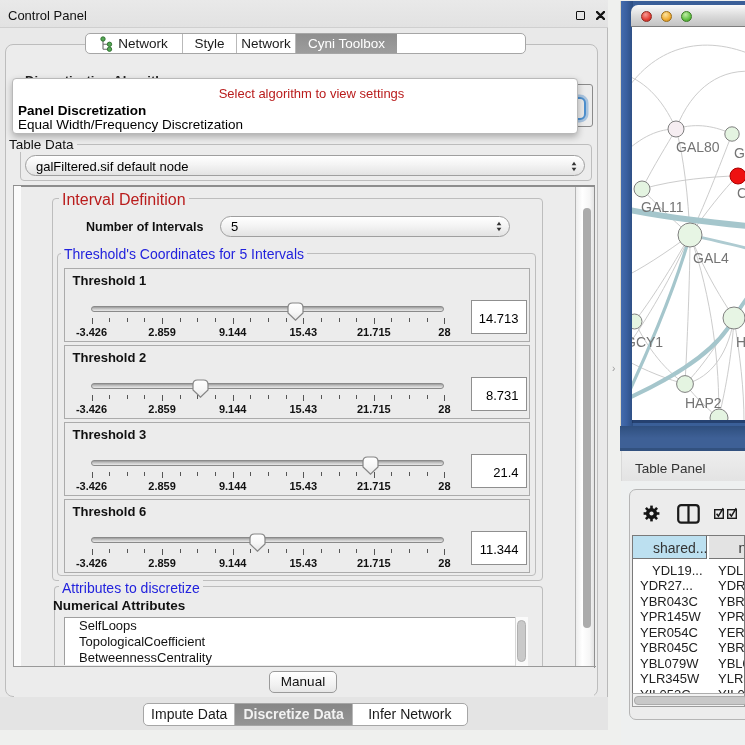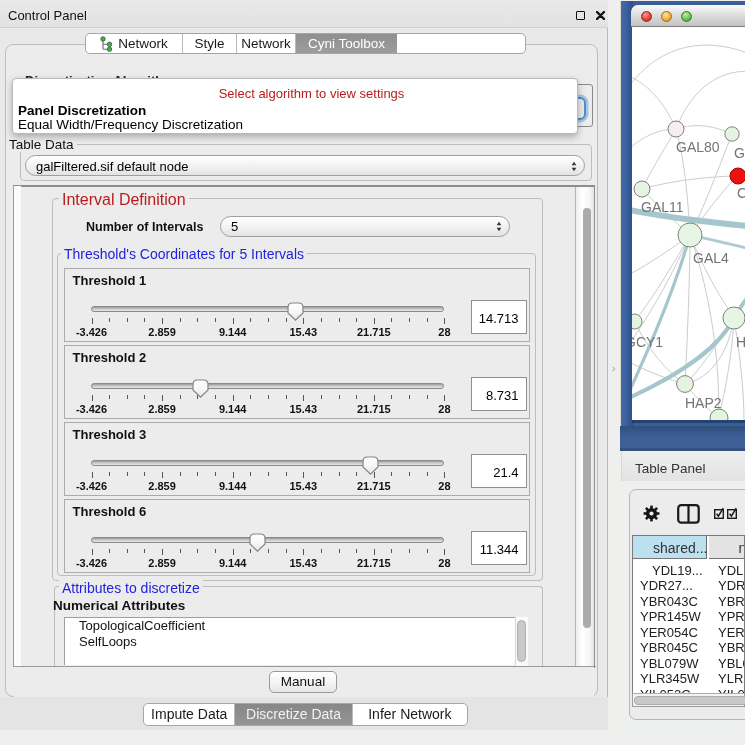--- a/index.html
+++ b/index.html
@@ -71,21 +71,21 @@
   border:1px solid #9f9f9f; border-bottom:none; font-size:13px; color:#111; overflow:hidden; }
 #attrlist div { padding-left:14px; height:16px; line-height:16px; }
 
 
 #applybtn { left:269px; top:671px; width:68px; height:21.5px; border:1px solid #9a9a9a;
   border-radius:5px; background:linear-gradient(#ffffff,#f2f2f2 60%,#e6e6e6);
   font-size:13.5px; color:#111; text-align:center; line-height:20px; }
 #bottombar { left:0px; top:697px; width:608px; height:33px; background:#e4e4e4; }
 #bottabs { left:143px; top:703px; width:325px; height:22.5px; font-size:14px; }
 #bottabs .s1{width:92px;} #bottabs .s2{width:118px;} #bottabs .s3{width:115px;}
-#bottabs .sel { background:linear-gradient(#878787,#959595); color:#f2f2f2; }
+#bottabs .sel { background:linear-gradient(#878787,#959595); color:#f2f2f2;font-weight:bold; }
 
 
 #popup { left:12px; top:78px; width:566px; height:56px; background:#fff;
   border:1px solid #b9b9b9; border-radius:4px; box-shadow:0 3px 7px rgba(0,0,0,0.28); }
 #popup .hint { position:absolute; left:0; right:0; top:7px; text-align:center;
   font-size:13px; color:#b91c1c;margin-left:33px; }
 #popup .r1 { position:absolute; left:5px; top:23.5px; font-size:13.5px; font-weight:bold; color:#000; }
 #popup .r2 { position:absolute; left:5px; top:38px; font-size:13.5px; color:#000; }
 
 
@@ -373,22 +373,23 @@
     <div class="vfield">
         <span>11.344</span>
       </div>
   </div>
   </div>
 
 <div class="group" style="left:54px; top:586px; width:488.5px; height:110px; border-bottom:none; border-radius:4px 4px 0 0;"></div>
 <div class="gtitle" style="left:59px; top:580px; font-size:14px; color:#2222dd;">Attributes to discretize</div>
 <div class="abs" style="left:53px; top:598px; font-size:13.5px; font-weight:bold; color:#111;">Numerical Attributes</div>
 <div class="abs" id="attrlist">
+  <div>SelfLoops</div>
   <div>TopologicalCoefficient</div>
-  <div>SelfLoops</div>
+  <div>BetweennessCentrality</div>
 </div>
 <div class="abs" style="left:515px; top:617px; width:13px; height:49px; background:#fafafa; border-left:1px solid #d8d8d8;"></div>
 <div class="abs" style="left:517px; top:620px; width:9px; height:42px; background:#c9c9c9; border:1px solid #b0b0b0; border-radius:5px;"></div>
 
 <div class="abs" style="left:14px; top:666px; width:580px; height:31px; background:#ececec;"></div>
 <div class="abs" style="left:13px; top:666px; width:583px; height:1px; background:#999;"></div>
 <div class="abs" id="applybtn">Manual</div>
 <div class="abs" id="bottombar"></div>
 <div class="abs seg" id="bottabs">
   <div class="s s1">Impute Data</div>

